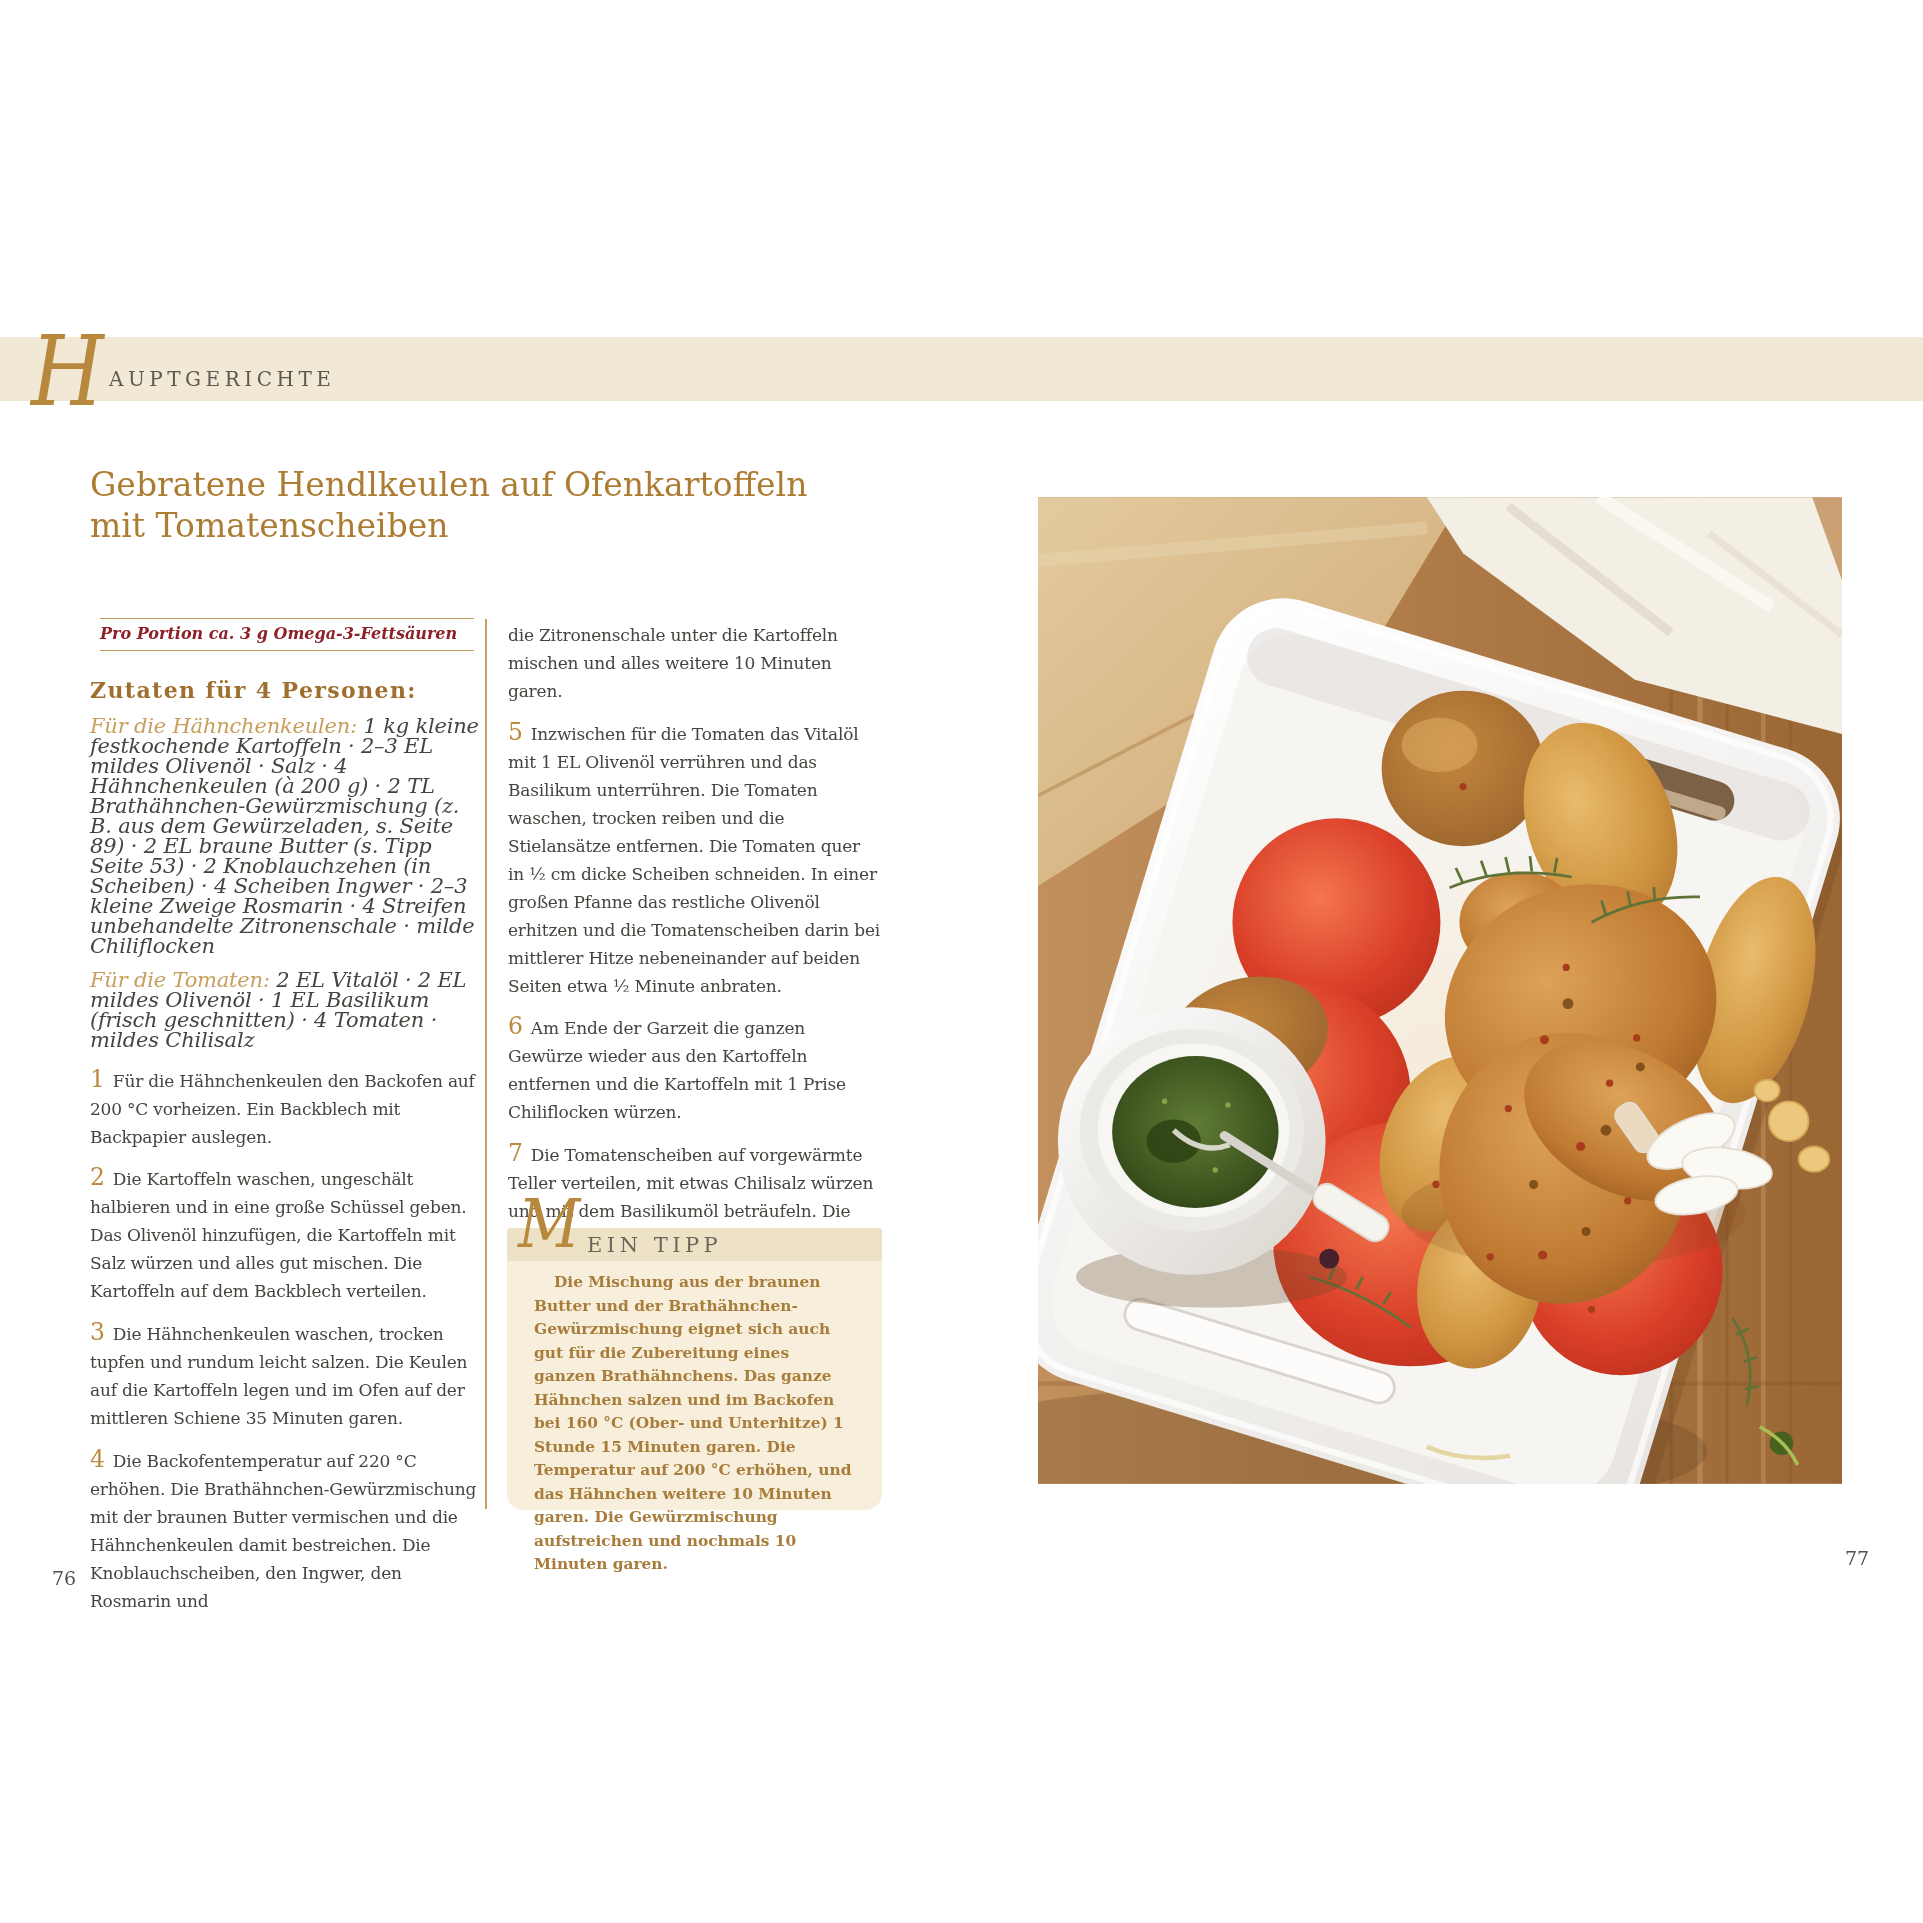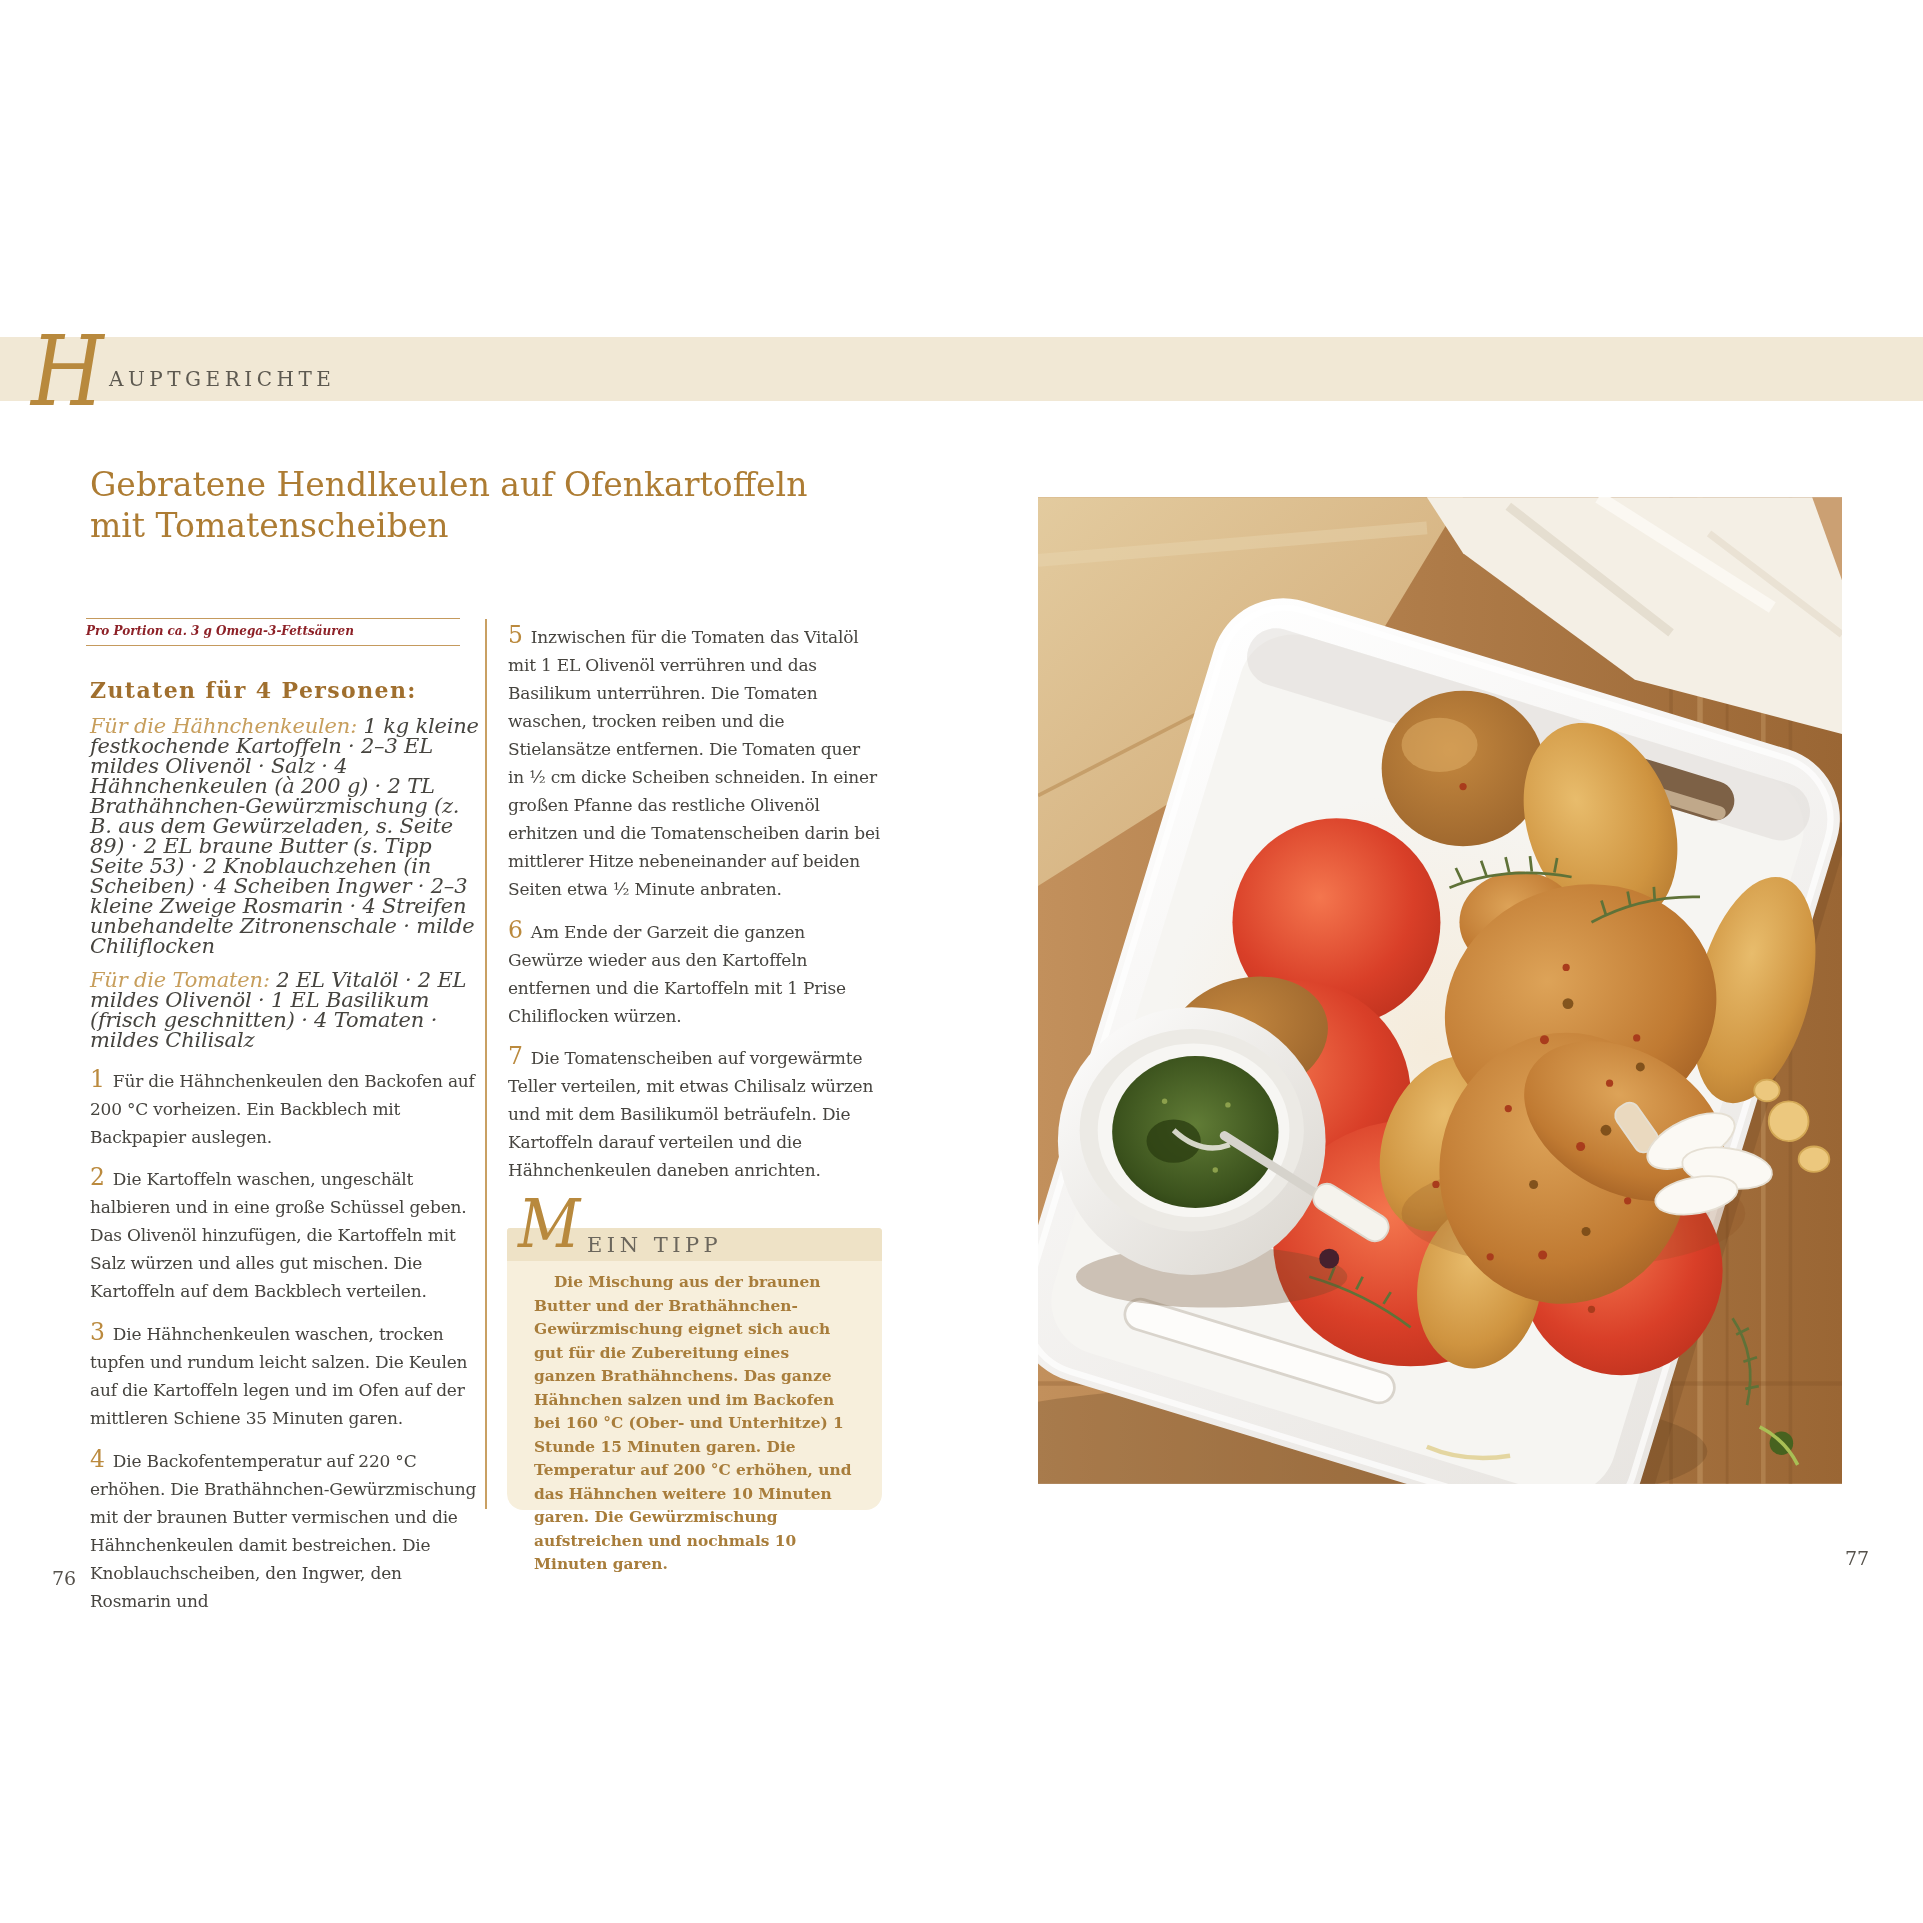--- a/index.html
+++ b/index.html
@@ -7,23 +7,23 @@
         font-family:"DejaVu Serif","Liberation Serif",serif;color:#46443f;}
   
   .band{position:absolute;left:0;top:337px;width:1923px;height:64px;background:#f1e8d5;}
   .band-drop{position:absolute;left:31px;top:-14.5px;display:inline-block;font-style:italic;
              font-size:116px;line-height:1;color:#b8893d;transform:scale(.72,.84);transform-origin:left top;}
   .band-rest{position:absolute;left:109px;top:30px;font-size:20px;letter-spacing:4.5px;color:#5d5950;}
   
   .title{position:absolute;left:90px;top:464px;margin:0;font-weight:normal;
          font-size:33px;line-height:41px;color:#ad7c33;}
   
-  .omega{position:absolute;left:86px;top:618px;width:374px;border-top:1.8px solid #c59a5d;
+  .omega{position:absolute;left:100px;top:618px;width:374px;border-top:1.8px solid #c59a5d;
          border-bottom:1.8px solid #c59a5d;padding:5.4px 0 6.3px;font-style:italic;font-weight:bold;
-         font-size:12px;color:#8d2127;}
+         font-size:16px;color:#8d2127;}
   
   .col-left{position:absolute;left:90px;top:677px;width:389px;}
   .col-mid{position:absolute;left:508px;top:621px;width:373px;}
   .zutaten{font-size:22px;font-weight:bold;letter-spacing:1.4px;color:#a06f2e;margin:0 0 12.7px;}
   .ing{font-style:italic;font-size:21px;line-height:20px;letter-spacing:-0.2px;margin:0 0 14.5px;}
   .lead{color:#c79e5c;}
   .step,.cont{font-size:17px;line-height:28px;letter-spacing:-0.2px;margin:0 0 12.7px;}
   .step .n{color:#bb8a3e;font-size:23.5px;margin-right:8.1px;}
   
   .divider{position:absolute;left:485px;top:619px;width:1.8px;height:890px;background:#c9a063;}
@@ -65,20 +65,21 @@
     <p class="zutaten">Zutaten für 4 Personen:</p>
     <p class="ing"><span class="lead">Für die Hähnchenkeulen:</span> <span>1 kg kleine festkochende Kartoffeln · 2–3 EL mildes Olivenöl · Salz · 4 Hähnchenkeulen (à 200 g) · 2 TL Brathähnchen-Gewürzmischung (z. B. aus dem Gewürzeladen, s. Seite 89) · 2 EL braune Butter (s. Tipp Seite 53) · 2 Knoblauchzehen (in Scheiben) · 4 Scheiben Ingwer · 2–3 kleine Zweige Rosmarin · 4 Streifen unbehandelte Zitronenschale · milde Chiliflocken</span></p>
     <p class="ing"><span class="lead">Für die Tomaten:</span> <span>2 EL Vitalöl · 2 EL mildes Olivenöl · 1 EL Basilikum (frisch geschnitten) · 4 Tomaten · mildes Chilisalz</span></p>
     <p class="step"><span class="n">1</span><span>Für die Hähnchenkeulen den Backofen auf 200 °C vorheizen. Ein Backblech mit Backpapier auslegen.</span></p>
     <p class="step"><span class="n">2</span><span>Die Kartoffeln waschen, ungeschält halbieren und in eine große Schüssel geben. Das Olivenöl hinzufügen, die Kartoffeln mit Salz würzen und alles gut mischen. Die Kartoffeln auf dem Backblech verteilen.</span></p>
     <p class="step"><span class="n">3</span><span>Die Hähnchenkeulen waschen, trocken tupfen und rundum leicht salzen. Die Keulen auf die Kartoffeln legen und im Ofen auf der mittleren Schiene 35 Minuten garen.</span></p>
     <p class="step"><span class="n">4</span><span>Die Backofentemperatur auf 220 °C erhöhen. Die Brathähnchen-Gewürzmischung mit der braunen Butter vermischen und die Hähnchenkeulen damit bestreichen. Die Knoblauchscheiben, den Ingwer, den Rosmarin und</span></p>
   </div>
 
   <div class="col-mid">
+    <p class="cont">die Zitronenschale unter die Kartoffeln mischen und alles weitere 10 Minuten garen.</p>
     <p class="step"><span class="n">5</span><span>Inzwischen für die Tomaten das Vitalöl mit 1 EL Olivenöl verrühren und das Basilikum unterrühren. Die Tomaten waschen, trocken reiben und die Stielansätze entfernen. Die Tomaten quer in ½ cm dicke Scheiben schneiden. In einer großen Pfanne das restliche Olivenöl erhitzen und die Tomatenscheiben darin bei mittlerer Hitze nebeneinander auf beiden Seiten etwa ½ Minute anbraten.</span></p>
     <p class="step"><span class="n">6</span><span>Am Ende der Garzeit die ganzen Gewürze wieder aus den Kartoffeln entfernen und die Kartoffeln mit 1 Prise Chiliflocken würzen.</span></p>
     <p class="step"><span class="n">7</span><span>Die Tomatenscheiben auf vorgewärmte Teller verteilen, mit etwas Chilisalz würzen und mit dem Basilikumöl beträufeln. Die Kartoffeln darauf verteilen und die Hähnchenkeulen daneben anrichten.</span></p>
   </div>
 
   <div class="tipbox">
     <div class="tip-strip"></div>
     <span class="tip-drop">M</span>
     <span class="tip-heading">EIN TIPP</span>
     <p class="tip-text">Die Mischung aus der braunen Butter und der Brathähnchen-Gewürzmischung eignet sich auch gut für die Zubereitung eines ganzen Brathähnchens. Das ganze Hähnchen salzen und im Backofen bei 160 °C (Ober- und Unterhitze) 1 Stunde 15 Minuten garen. Die Temperatur auf 200 °C erhöhen, und das Hähnchen weitere 10 Minuten garen. Die Gewürzmischung aufstreichen und nochmals 10 Minuten garen.</p>

